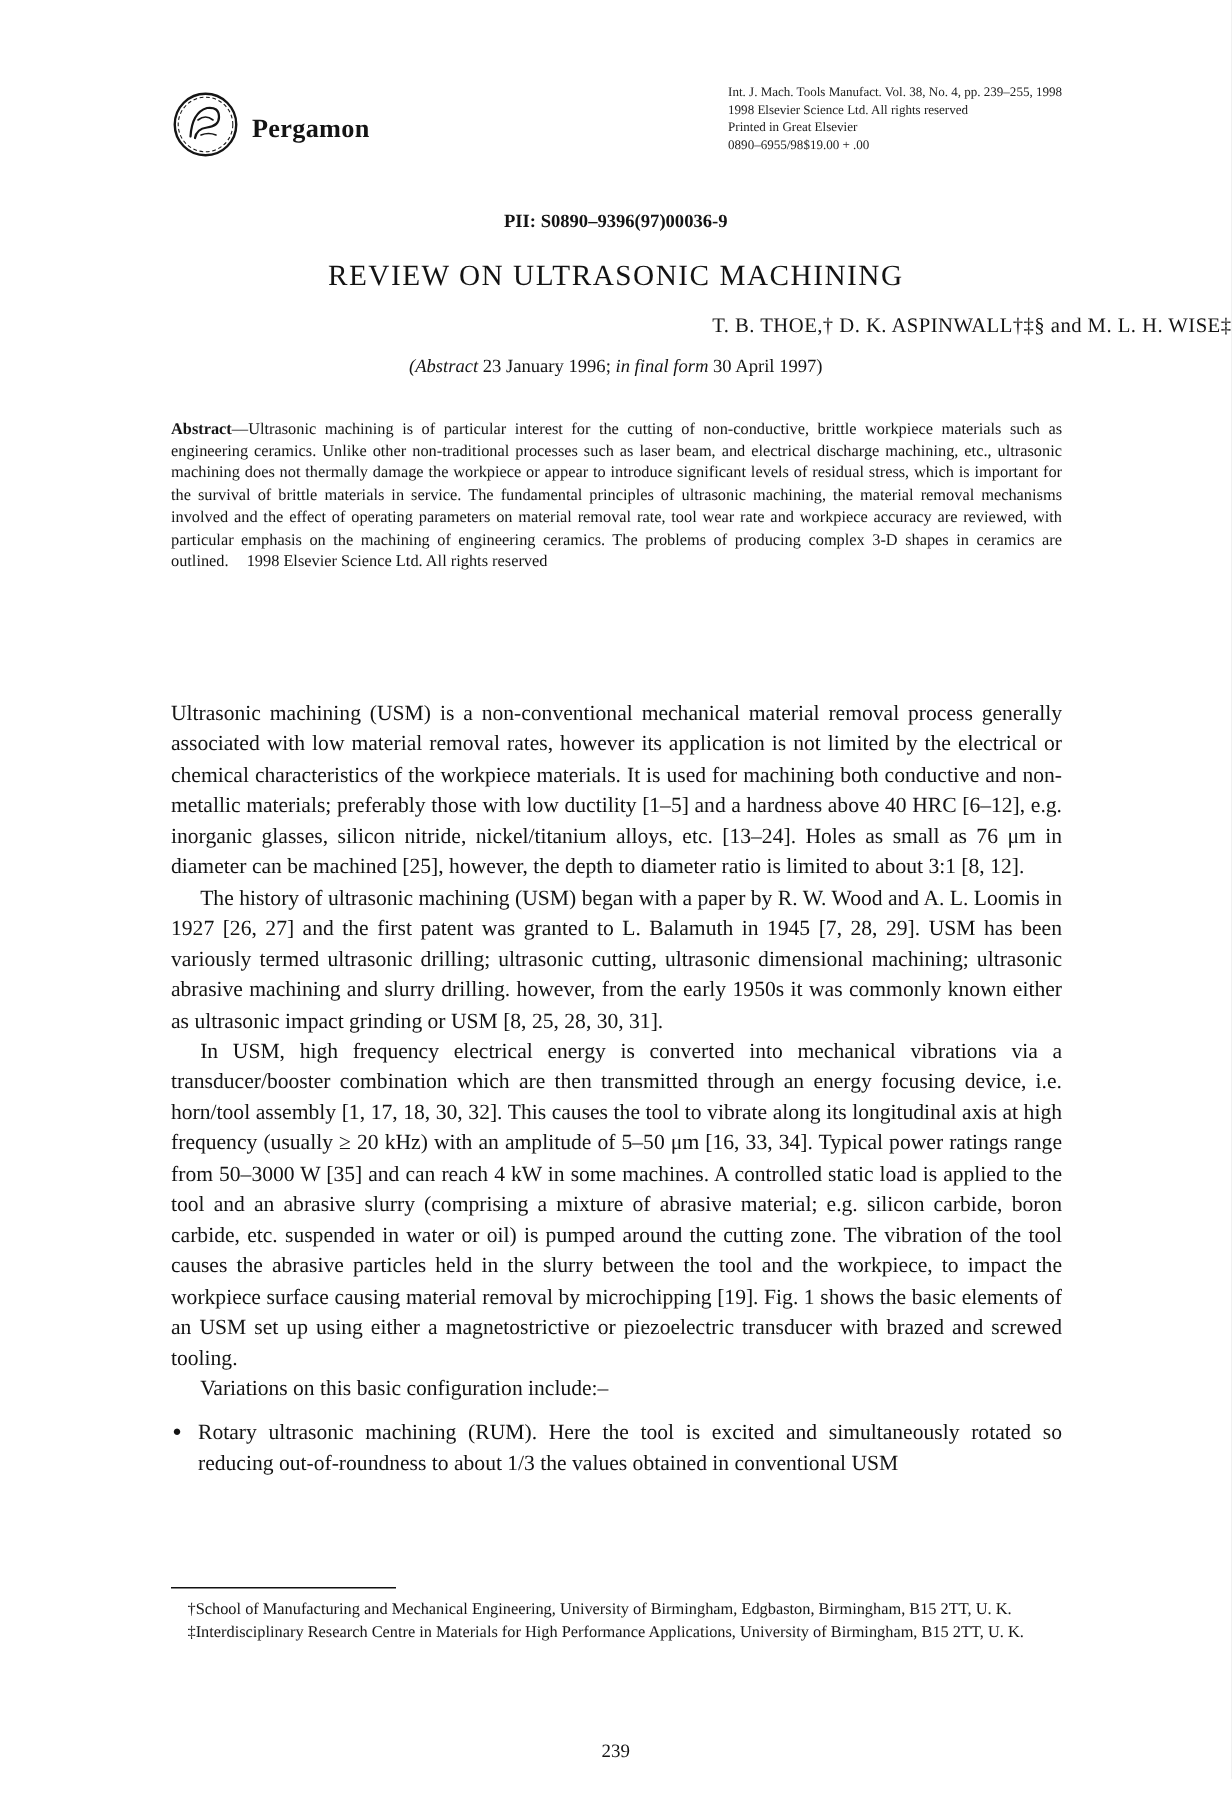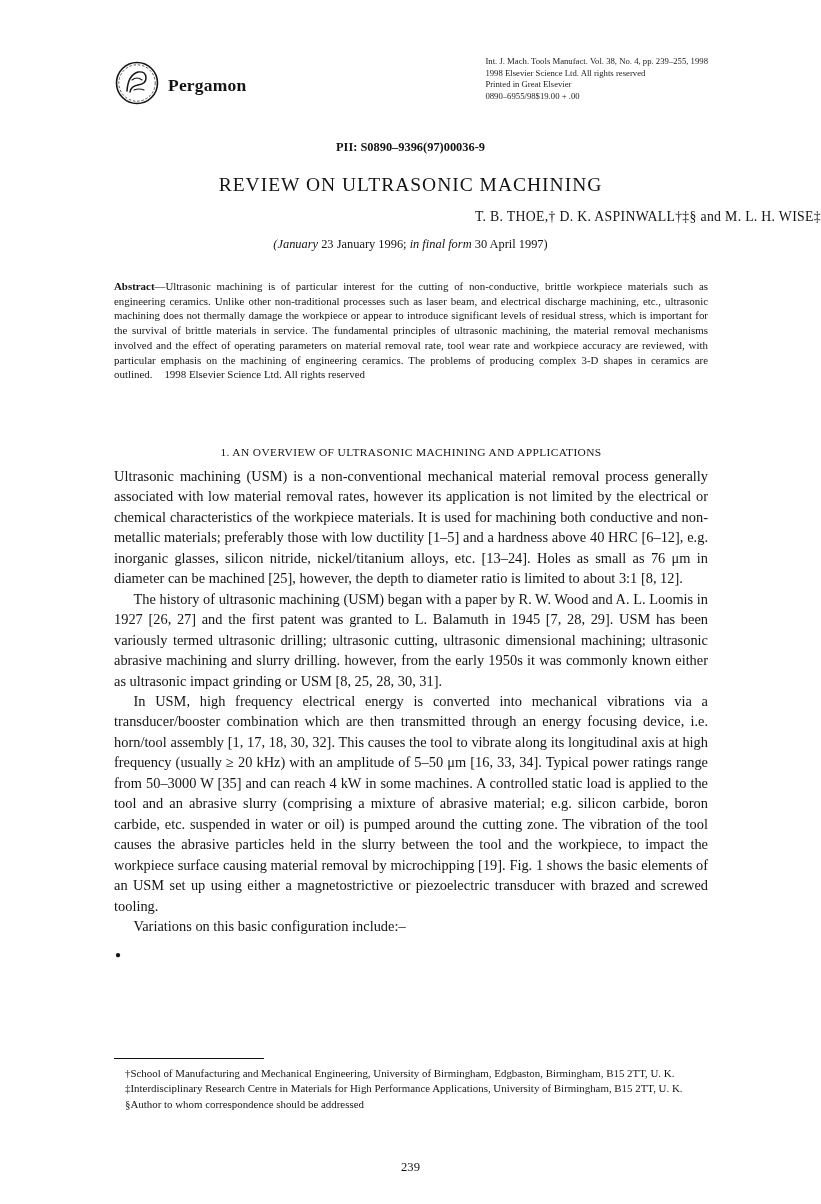--- a/index.html
+++ b/index.html
@@ -185,43 +185,42 @@
     </div>
   </div>
 
   <div class="pii">PII: S0890–9396(97)00036-9</div>
 
   <h1 class="title" style="margin:0; font-weight:normal;">REVIEW ON ULTRASONIC MACHINING</h1>
 
   <div class="authors">T. B. THOE,† D. K. ASPINWALL†‡§ and M. L. H. WISE‡</div>
 
   <div class="received">
-    <span class="it">(January</span><span> 23 January 1996; </span><span class="it">in final form</span><span> 30 April 1997)</span>
+    <span class="it">(Abstract</span><span> 23 January 1996; </span><span class="it">in final form</span><span> 30 April 1997)</span>
   </div>
 
   <div class="abstract">
     <span class="label">Abstract</span><span>—Ultrasonic machining is of particular interest for the cutting of non-conductive, brittle workpiece materials such as engineering ceramics. Unlike other non-traditional processes such as laser beam, and electrical discharge machining, etc., ultrasonic machining does not thermally damage the workpiece or appear to introduce significant levels of residual stress, which is important for the survival of brittle materials in service. The fundamental principles of ultrasonic machining, the material removal mechanisms involved and the effect of operating parameters on material removal rate, tool wear rate and workpiece accuracy are reviewed, with particular emphasis on the machining of engineering ceramics. The problems of producing complex 3-D shapes in ceramics are outlined.</span><span class="copyright">1998 Elsevier Science Ltd. All rights reserved</span>
   </div>
 
-  <div class="section-heading">1. AN OVERVIEW OF ULTRASONIC MACHINING AND APPLICATIONS</div>
 
   <div class="body-text">
     <p>Ultrasonic machining (USM) is a non-conventional mechanical material removal process generally associated with low material removal rates, however its application is not limited by the electrical or chemical characteristics of the workpiece materials. It is used for machining both conductive and non-metallic materials; preferably those with low ductility [1–5] and a hardness above 40 HRC [6–12], e.g. inorganic glasses, silicon nitride, nickel/titanium alloys, etc. [13–24]. Holes as small as 76 μm in diameter can be machined [25], however, the depth to diameter ratio is limited to about 3:1 [8, 12].</p>
     <p class="indent">The history of ultrasonic machining (USM) began with a paper by R. W. Wood and A. L. Loomis in 1927 [26, 27] and the first patent was granted to L. Balamuth in 1945 [7, 28, 29]. USM has been variously termed ultrasonic drilling; ultrasonic cutting, ultrasonic dimensional machining; ultrasonic abrasive machining and slurry drilling. however, from the early 1950s it was commonly known either as ultrasonic impact grinding or USM [8, 25, 28, 30, 31].</p>
     <p class="indent">In USM, high frequency electrical energy is converted into mechanical vibrations via a transducer/booster combination which are then transmitted through an energy focusing device, i.e. horn/tool assembly [1, 17, 18, 30, 32]. This causes the tool to vibrate along its longitudinal axis at high frequency (usually ≥ 20 kHz) with an amplitude of 5–50 μm [16, 33, 34]. Typical power ratings range from 50–3000 W [35] and can reach 4 kW in some machines. A controlled static load is applied to the tool and an abrasive slurry (comprising a mixture of abrasive material; e.g. silicon carbide, boron carbide, etc. suspended in water or oil) is pumped around the cutting zone. The vibration of the tool causes the abrasive particles held in the slurry between the tool and the workpiece, to impact the workpiece surface causing material removal by microchipping [19]. Fig. 1 shows the basic elements of an USM set up using either a magnetostrictive or piezoelectric transducer with brazed and screwed tooling.</p>
     <p class="indent">Variations on this basic configuration include:–</p>
     <ul class="bullet-list">
       <li>
         <span class="bullet-marker">●</span>
+        <span>Rotary ultrasonic machining (RUM). Here the tool is excited and simultaneously rotated so reducing out-of-roundness to about 1/3 the values obtained in conventional USM</span>
       </li>
     </ul>
   </div>
 
   <div class="footnotes">
     <hr class="footnote-rule">
     <p>†School of Manufacturing and Mechanical Engineering, University of Birmingham, Edgbaston, Birmingham, B15 2TT, U. K.</p>
     <p>‡Interdisciplinary Research Centre in Materials for High Performance Applications, University of Birmingham, B15 2TT, U. K.</p>
-    <p>§Author to whom correspondence should be addressed</p>
   </div>
 
   <div class="page-number">239</div>
 
 </div>
 
 </body></html>

